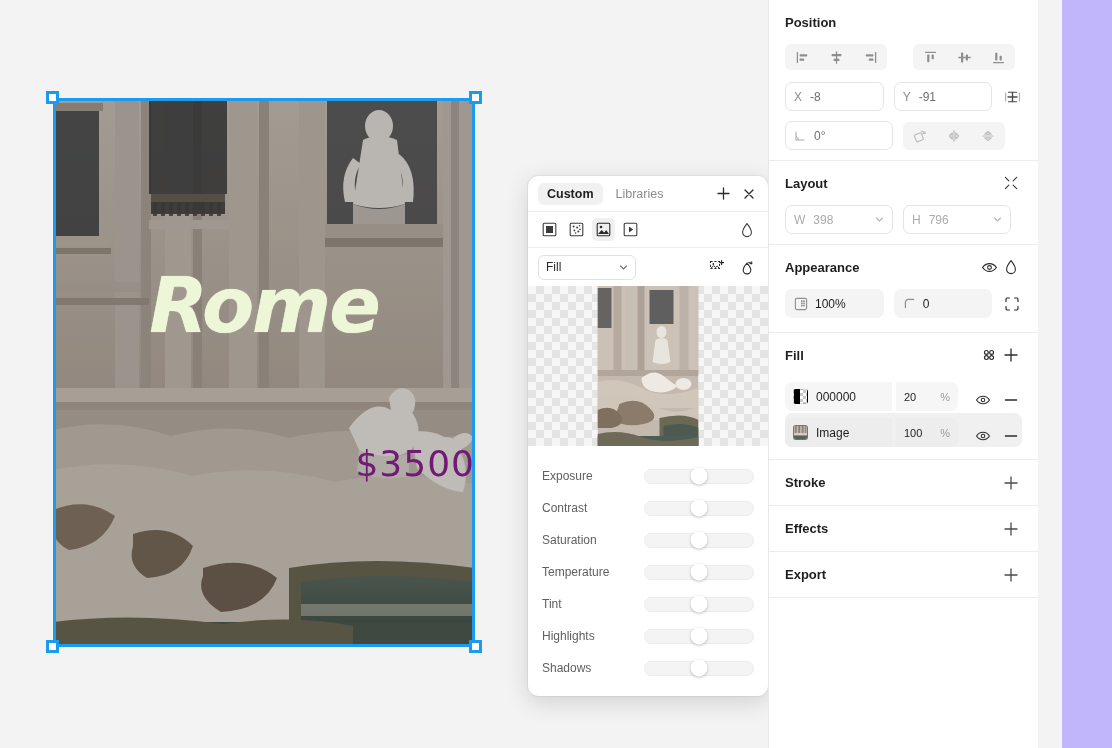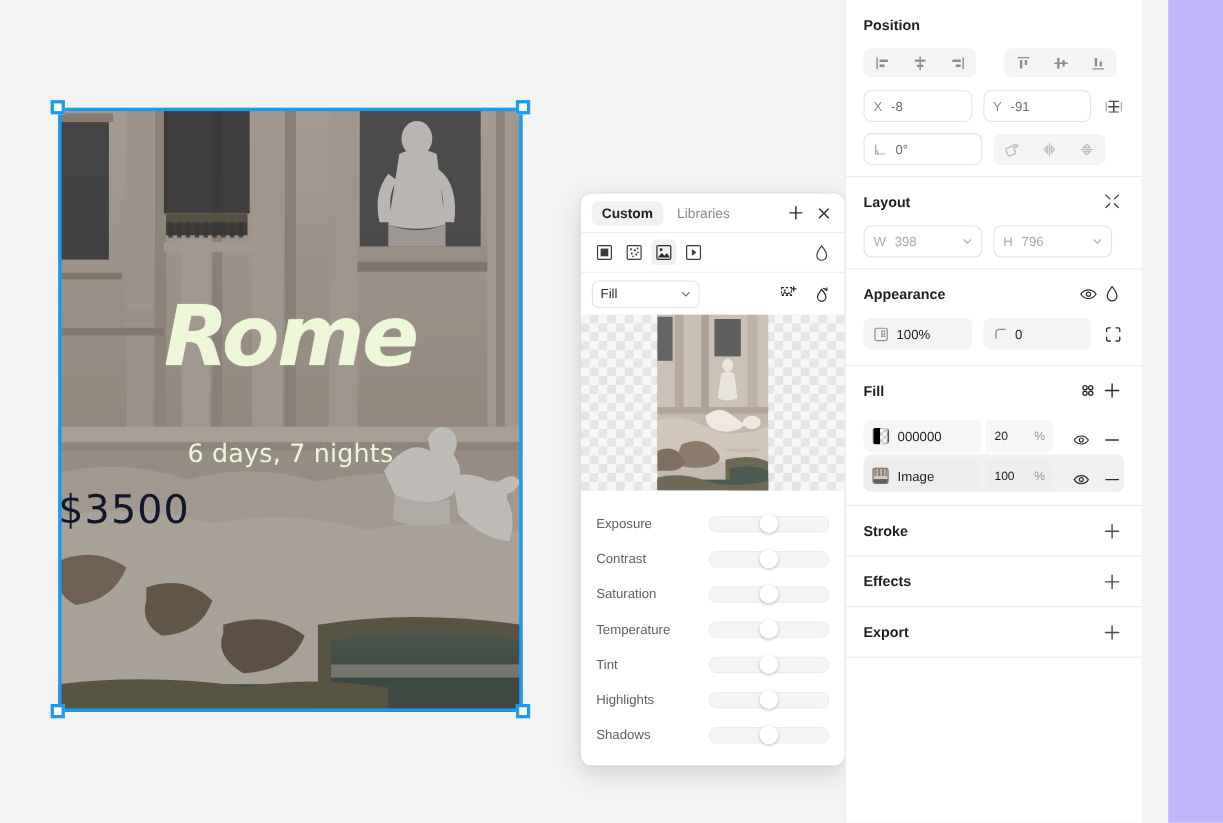--- a/index.html
+++ b/index.html
@@ -57,21 +57,21 @@
     letter-spacing: -2px;
     text-shadow: 0 0 1px rgba(238,246,216,0.9);
   }
   .ab-sub {
     position: absolute; left: 0; right: 0; top: 302px;
     text-align: center; font-size: 23px; color: #eef6d8;
     font-family: "DejaVu Sans", sans-serif; letter-spacing: .2px;
   }
   .ab-price {
     position: absolute; left: 0; right: 0; top: 345px;
-    text-align: left; font-size: 36px; color: #0f172a;
+    text-align: right; font-size: 36px; color: #701a75;
     font-family: "DejaVu Sans", sans-serif; letter-spacing: 1px;
   }
 
   
   .float-panel {
     position: absolute; left: 528px; top: 176px; width: 240px; height: 520px;
     background: #ffffff; border-radius: 10px;
     box-shadow: 0 6px 24px rgba(0,0,0,0.14), 0 0 0 1px rgba(0,0,0,0.05);
     overflow: hidden;
   }
@@ -313,21 +313,20 @@
 
       <path d="M236 470 Q320 456 422 470 L422 549 L236 549 Z" fill="#6d6a55"></path>
       <path d="M248 484 Q330 472 422 484 L422 549 L248 549 Z" fill="url(#water)"></path>
       <rect x="248" y="506" width="174" height="12" fill="#c9c2b5" opacity="0.55"></rect>
 
       <rect x="0" y="524" width="422" height="25" fill="#4f5c53"></rect>
       <path d="M0 524 Q80 514 170 526 Q240 516 300 528 L300 549 L0 549 Z" fill="#6f6a56"></path>
     </svg>
     <div class="tint"></div>
     <div class="ab-title">Rome</div>
-    <div class="ab-sub">6 days, 7 nights</div>
     <div class="ab-price">$3500</div>
   </div>
 
   <div class="selection-outline"></div>
   <div class="handle h-tl"></div>
   <div class="handle h-tr"></div>
   <div class="handle h-bl"></div>
   <div class="handle h-br"></div>
 
   <div class="float-panel">

